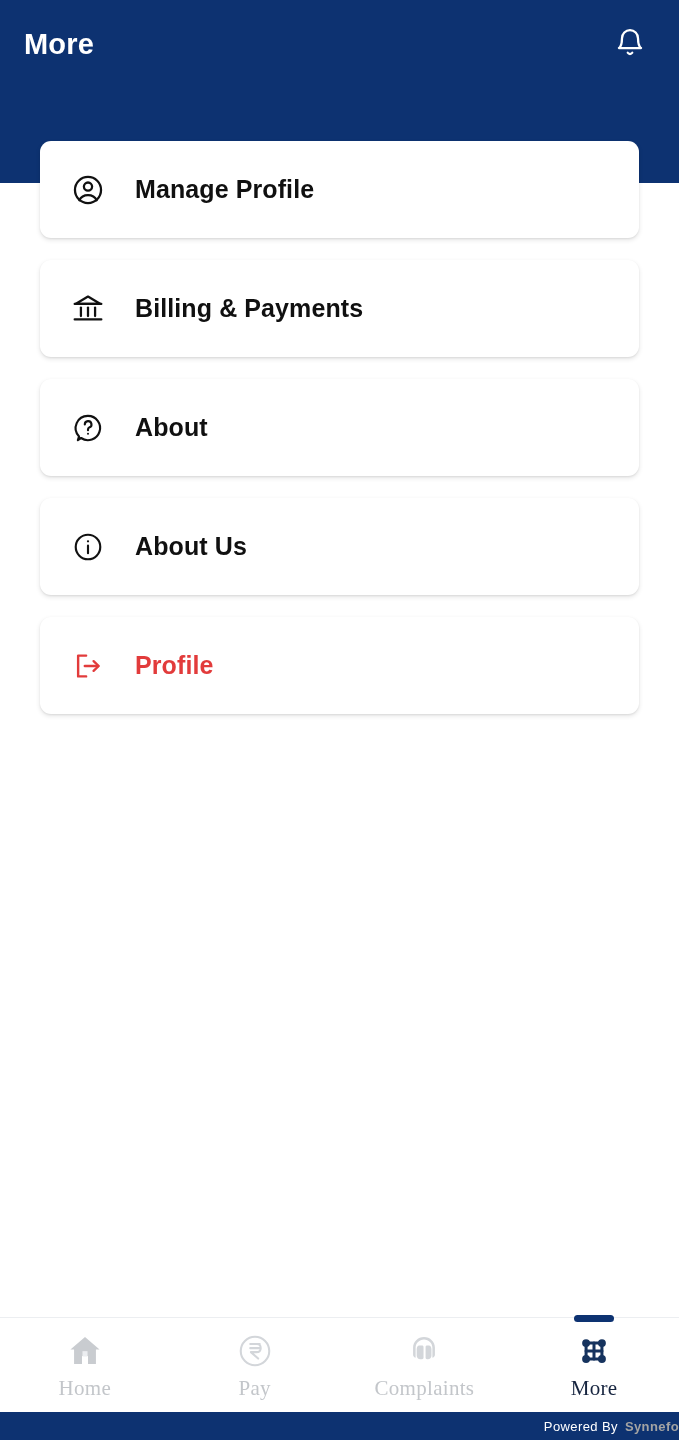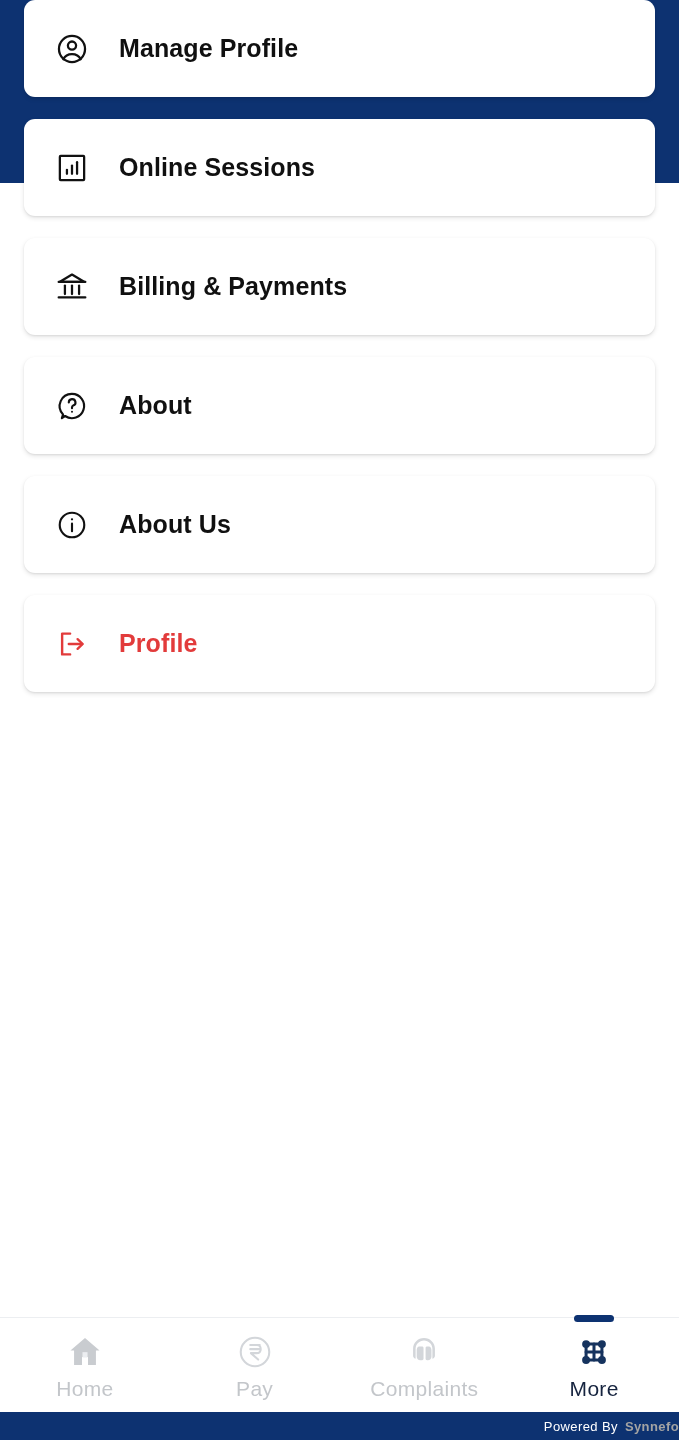--- a/index.html
+++ b/index.html
@@ -37,21 +37,22 @@
   .bell-btn {
     width:42px; height:42px;
     display:flex; align-items:center; justify-content:center;
     cursor:pointer;
   }
 
   
   .menu {
     position:relative;
     z-index:2;
-    padding:0 24px;
+    margin-top:141px;
+    padding:0 40px;
     display:flex; flex-direction:column;
     gap:22px;
     text-align:right;
   }
   .menu-card {
     height:97px;
     background:#ffffff;
     border-radius:11px;
     display:flex;
     align-items:center;
@@ -88,20 +89,21 @@
     z-index:3;
   }
   .navitem {
     flex:1 1 0;
     height:95px;
     display:flex; flex-direction:column;
     align-items:center; justify-content:center;
     gap:4px;
     position:relative;
     cursor:pointer;
+    font-family:Liberation Serif, serif;
   }
   .nav-indicator {
     position:absolute;
     top:-3px;
     width:40px; height:7px;
     border-radius:4px;
     background:#0d3271;
   }
   .nav-icon {
     height:42px;
@@ -161,31 +163,20 @@
       <span class="menu-icon">
         <svg width="34" height="34" viewBox="0 0 24 24" fill="none" stroke="#111111" stroke-width="1.6" stroke-linecap="round" stroke-linejoin="round">
           <circle cx="12" cy="12" r="9.2"></circle>
           <circle cx="12" cy="9.6" r="2.9"></circle>
           <path d="M5.9 19.3c1.1-2.4 3.4-3.7 6.1-3.7s5 1.3 6.1 3.7"></path>
         </svg>
       </span>
       <span class="menu-label">Manage Profile</span>
     </div>
 
-    <div class="menu-card">
-      <span class="menu-icon">
-        <svg width="32" height="32" viewBox="0 0 24 24" fill="none" stroke="#111111" stroke-width="1.7" stroke-linecap="round" stroke-linejoin="round">
-          <rect x="2.9" y="2.9" width="18.2" height="18.2" rx="0.6"></rect>
-          <line x1="8.2" y1="16.4" x2="8.2" y2="13.4"></line>
-          <line x1="12" y1="16.4" x2="12" y2="10.2"></line>
-          <line x1="15.8" y1="16.4" x2="15.8" y2="7.6"></line>
-        </svg>
-      </span>
-      <span class="menu-label">Online Sessions</span>
-    </div>
 
     <div class="menu-card">
       <span class="menu-icon">
         <svg width="34" height="34" viewBox="0 0 24 24" fill="none" stroke="#111111" stroke-width="1.6" stroke-linecap="round" stroke-linejoin="round">
           <path d="M3.2 8.4 12 3.2l8.8 5.2z"></path>
           <line x1="2.6" y1="8.4" x2="21.4" y2="8.4"></line>
           <line x1="7" y1="11" x2="7" y2="17"></line>
           <line x1="12" y1="11" x2="12" y2="17"></line>
           <line x1="17" y1="11" x2="17" y2="17"></line>
           <line x1="2.6" y1="19.4" x2="21.4" y2="19.4"></line>

